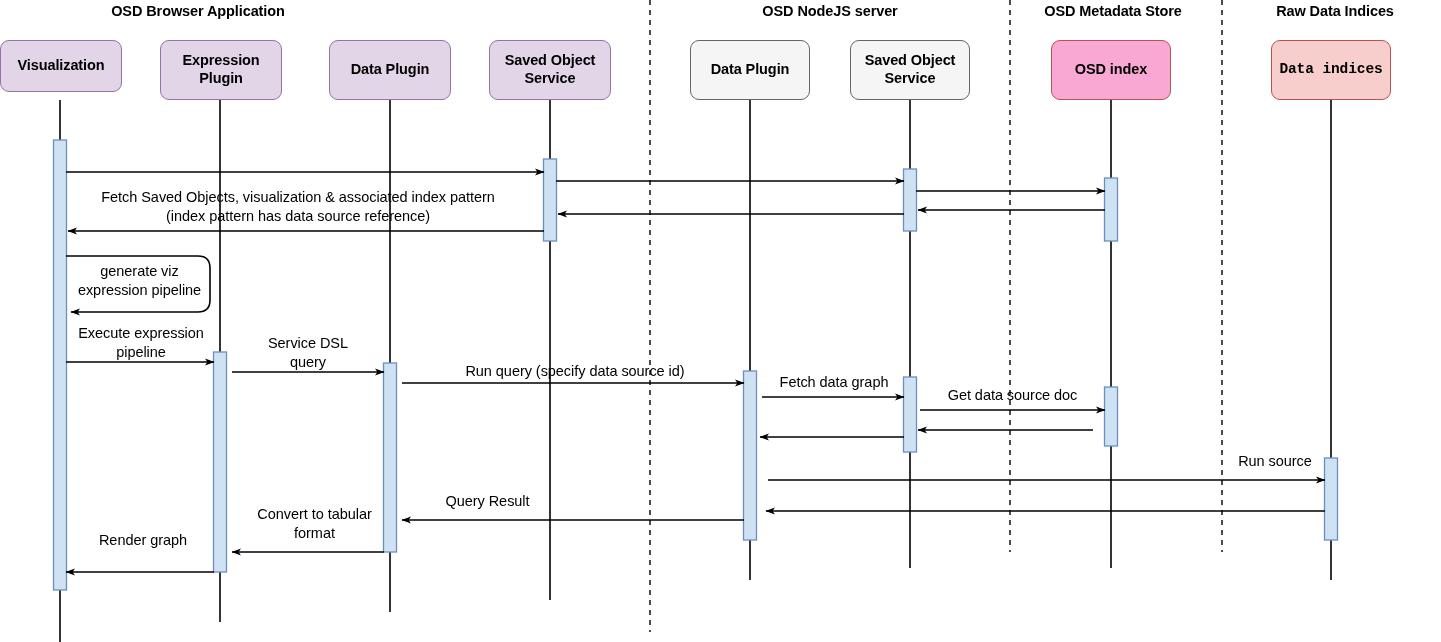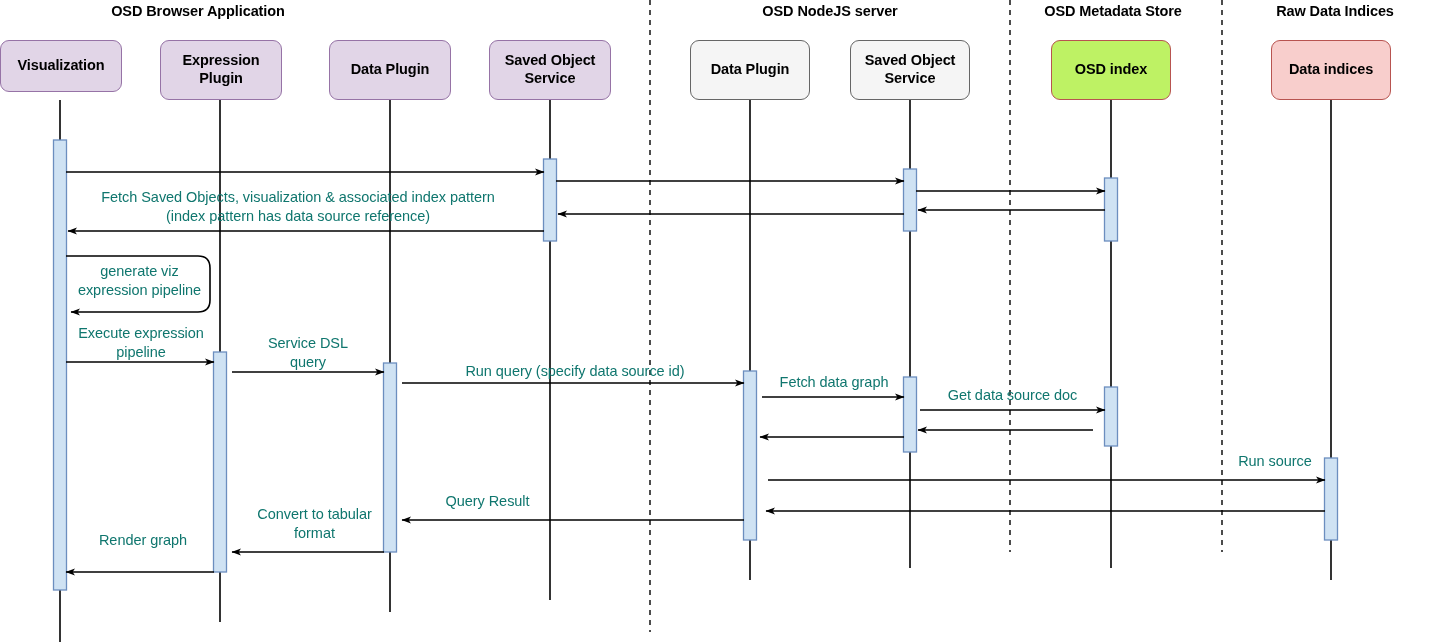--- a/index.html
+++ b/index.html
@@ -45,21 +45,21 @@
     text-align: center;
     font-size: 14.5px;
     font-weight: bold;
     color: #000000;
     line-height: 1.22;
     letter-spacing: -0.1px;
   }
   .msg-label {
     position: absolute;
     font-size: 14.5px;
-    color: #0f766e;
+    color: #000000;
     white-space: pre;
     text-align: center;
     line-height: 1.28;
     letter-spacing: -0.05px;
   }
 </style>
 </head>
 <body>
 
 <div id="canvas">
@@ -145,25 +145,25 @@
         <span style="white-space: pre-line;">Saved Object
 Service</span>
       </div>
       <div class="actor-box" style="left: 690px; top: 40px; width: 120px; height: 60px; background: rgb(245, 245, 245); border: 1.4px solid rgb(102, 102, 102);">
         <span style="white-space: pre-line;">Data Plugin</span>
       </div>
       <div class="actor-box" style="left: 850px; top: 40px; width: 120px; height: 60px; background: rgb(245, 245, 245); border: 1.4px solid rgb(102, 102, 102);">
         <span style="white-space: pre-line;">Saved Object
 Service</span>
       </div>
-      <div class="actor-box" style="left: 1051px; top: 40px; width: 120px; height: 60px; background: #bef264; border: 1.4px solid rgb(184, 84, 80);">
+      <div class="actor-box" style="left: 1051px; top: 40px; width: 120px; height: 60px; background: #f9a8d4; border: 1.4px solid rgb(184, 84, 80);">
         <span style="white-space: pre-line;">OSD index</span>
       </div>
       <div class="actor-box" style="left: 1271px; top: 40px; width: 120px; height: 60px; background: rgb(248, 206, 204); border: 1.4px solid rgb(184, 84, 80);">
-        <span style="white-space: pre-line;">Data indices</span>
+        <span style="white-space: pre-line; font-family: Liberation Mono, monospace;">Data indices</span>
       </div>
     </div>
   <div id="labels-layer">
       <div class="msg-label" style="left: 88px; top: 188px; width: 420px;">Fetch Saved Objects, visualization &amp; associated index pattern
 (index pattern has data source reference)</div>
       <div class="msg-label" style="left: 72px; top: 262px; width: 135px;">generate viz
 expression pipeline</div>
       <div class="msg-label" style="left: 70px; top: 324px; width: 142px;">Execute expression
 pipeline</div>
       <div class="msg-label" style="left: 238px; top: 334px; width: 140px;">Service DSL

